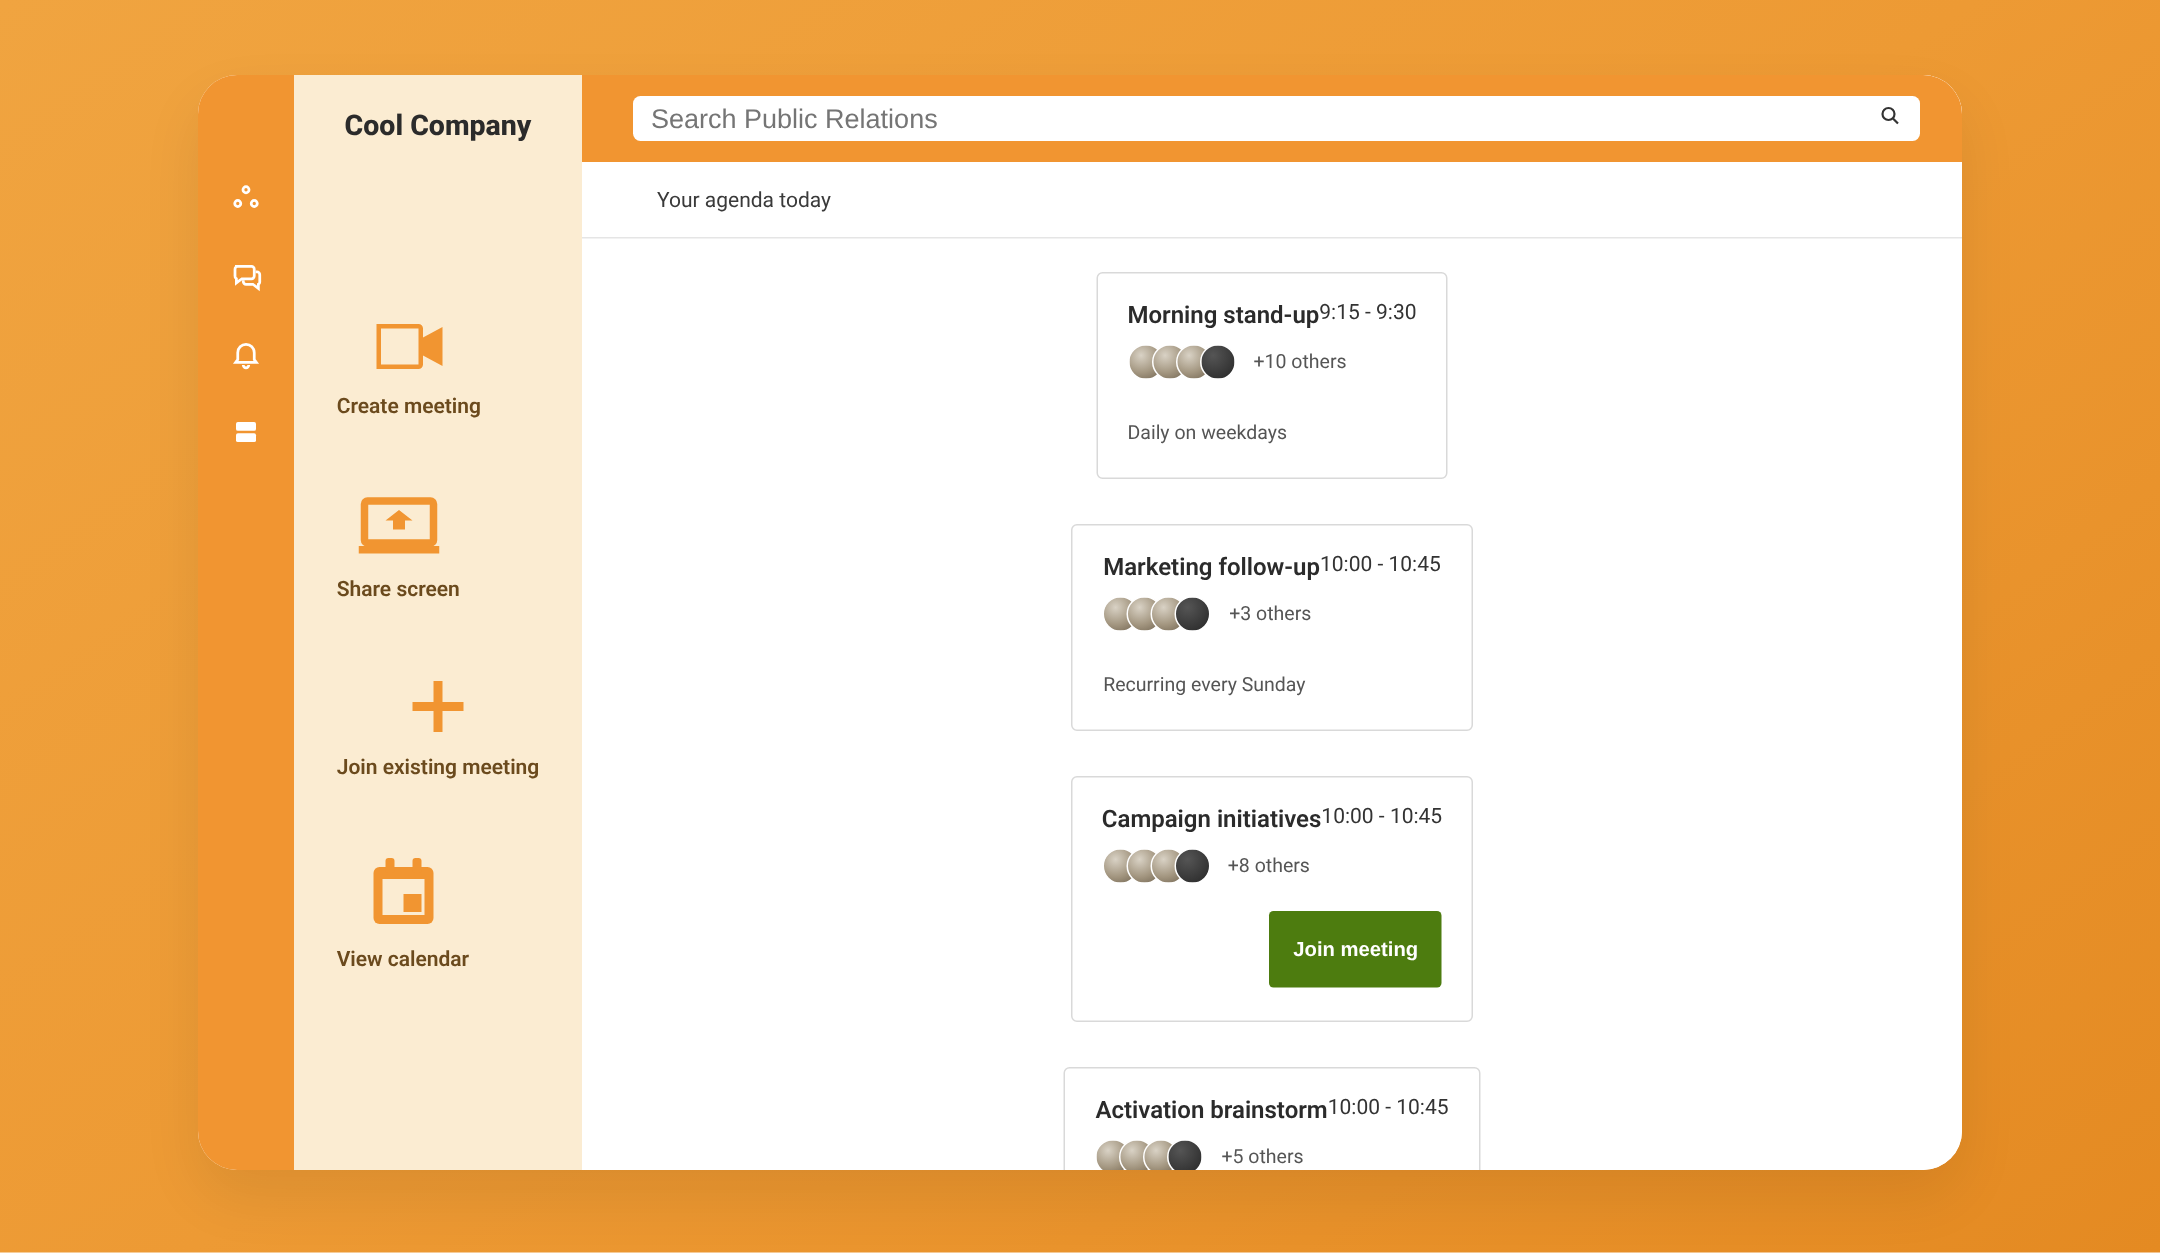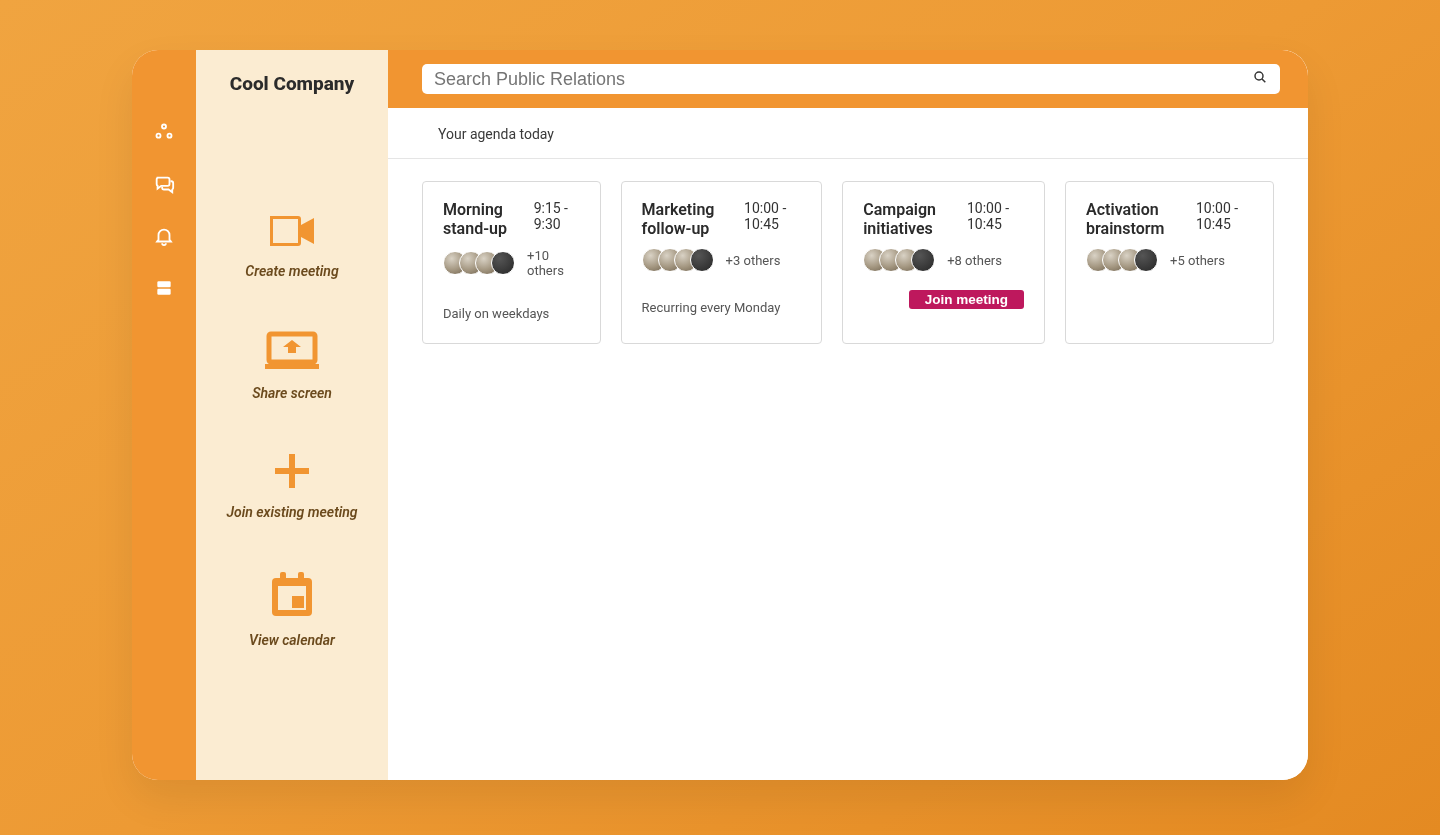--- a/index.html
+++ b/index.html
@@ -47,22 +47,21 @@
     font-size:19px;
     color:#2b2b2b;
     padding:22px 10px 8px;
     text-align:center;
   }
   .actions {
     margin-top:80px;
     display:flex;
     flex-direction:column;
     gap:50px;
-    align-items:center;
-    font-style:italic;
+    align-items:flex-start;
   }
   .action {
     display:flex;
     flex-direction:column;
     align-items:center;
     gap:10px;
     cursor:pointer;
     text-align:center;
   }
   .action .lbl {
@@ -102,23 +101,24 @@
   .search .sicon svg { width:16px; height:16px; }
   .section-title {
     padding:18px 50px 16px;
     font-size:14px;
     color:#3a3a3a;
     border-bottom:1px solid #e5e5e5;
   }
   .agenda {
     padding:22px 34px 20px;
     display:flex;
-    flex-direction:row;
-    gap:20px;
+    flex-direction:column;
+    gap:30px;
     overflow:auto;
+    align-items:center;
   }
   .card {
     border:1px solid #d9d9d9;
     border-radius:4px;
     padding:18px 20px 22px;
     position:relative;
   }
   .card .row1 { display:flex; justify-content:space-between; align-items:flex-start; }
   .card .title { font-size:16px; font-weight:600; color:#2b2b2b; }
   .card .time { font-size:14px; color:#333; }
@@ -128,25 +128,25 @@
     width:24px; height:24px; border-radius:50%;
     border:1.5px solid #fff;
     margin-left:-8px;
     background:radial-gradient(circle at 35% 30%, #d9d2c5 0%, #a39680 55%, #6e614d 100%);
   }
   .av:first-child{ margin-left:0;}
   .av.dark{ background:radial-gradient(circle at 35% 30%, #555 0%, #262626 100%);}
   .others { font-size:13px; color:#555; }
   .recurrence { font-size:13px; color:#555; margin-top:28px;}
   .btn {
-    background:#be185d;
+    background:#4d7c0f;
     color:#fff;
     font-size:13.5px;
     font-weight:600;
-    padding:2px 16px;
+    padding:18px 16px;
     border:none;
     border-radius:3px;
     cursor:pointer;
   }
   .btn-wrap{ display:flex; justify-content:flex-end; margin-top:18px;}
 </style>
 </head>
 <body>
 
 <div class="window">
@@ -271,21 +271,21 @@
         </div>
         <div class="participants">
           <div class="avatars">
             <div class="av"></div>
             <div class="av"></div>
             <div class="av"></div>
             <div class="av dark"></div>
           </div>
           <span class="others">+3 others</span>
         </div>
-        <div class="recurrence">Recurring every Monday</div>
+        <div class="recurrence">Recurring every Sunday</div>
       </div>
 
       <div class="card">
         <div class="row1">
           <div class="title">Campaign initiatives</div>
           <div class="time">10:00 - 10:45</div>
         </div>
         <div class="participants">
           <div class="avatars">
             <div class="av"></div>

